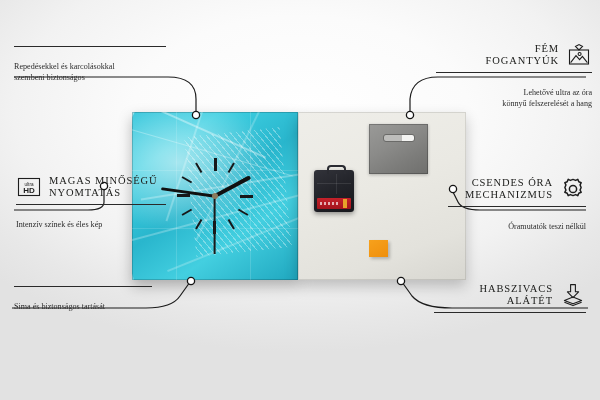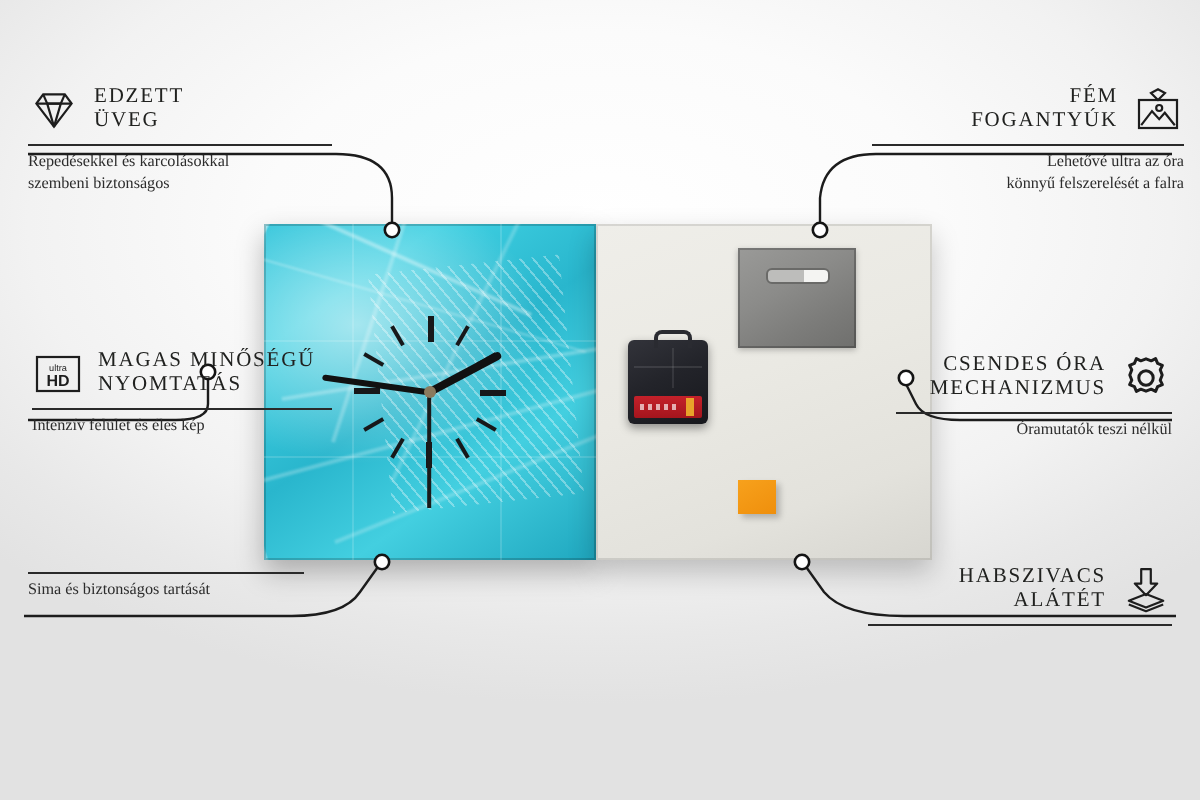--- a/index.html
+++ b/index.html
@@ -87,21 +87,21 @@
   .co{position:absolute;}
   .co .head{display:flex;align-items:center;gap:7px;}
   .co.left .head{justify-content:flex-start;}
   .co.right .head{justify-content:flex-end;}
   .title{
     font-size:10.5px;letter-spacing:.9px;color:#20211f;line-height:1.18;
     text-transform:uppercase;font-weight:400;white-space:nowrap;
   }
   .co.right .title{text-align:right;}
   .rule{height:1px;background:#2a2a2a;margin-top:4px;}
-  .desc{font-size:8.1px;color:#2c2c2c;line-height:1.32;margin-top:3px;white-space:nowrap;}
+  .desc{font-size:8.1px;color:#2c2c2c;line-height:1.32;margin-top:15px;white-space:nowrap;}
   .co.right .desc{text-align:right;}
   .ico{width:26px;height:26px;flex:0 0 26px;display:block;}
   .ico svg{display:block;width:26px;height:26px;}
 
   
   .wires{position:absolute;inset:0;pointer-events:none;}
 </style>
 </head>
 <body>
 
@@ -195,37 +195,20 @@
       <circle cx="196" cy="115" r="3.6"></circle>
       <circle cx="104" cy="186" r="3.6"></circle>
       <circle cx="191" cy="281" r="3.6"></circle>
       <circle cx="410" cy="115" r="3.6"></circle>
       <circle cx="453" cy="189" r="3.6"></circle>
       <circle cx="401" cy="281" r="3.6"></circle>
     </g>
   </svg>
 
   <div class="co left" style="left:14px;top:42px;width:152px">
-    <div class="head">
-      <span class="ico">
-        <svg viewBox="0 0 26 26">
-            <g fill="none" stroke="#1d1d1d" stroke-width="1.1">
-          <path d="M4.2 9.8 L13 21.3 L21.8 9.8 L18.4 5.2 L7.6 5.2 Z"></path>
-          <path d="M4.2 9.8 H21.8"></path>
-              <path d="M7.6 5.2 L9.6 9.8 L13 21.3"></path>
-          <path d="M18.4 5.2 L16.4 9.8 L13 21.3"></path>
-              <path d="M9.6 9.8 H16.4"></path>
-        </g>
-          </svg>
-      </span>
-      <span class="title">
-        <span>EDZETT</span><br>
-        <span>ÜVEG</span>
-      </span>
-    </div>
     <div class="rule"></div>
     <div class="desc">
       <span>Repedésekkel és karcolásokkal</span><br>
       <span>szembeni biztonságos</span>
     </div>
   </div>
 
   <div class="co left" style="left:16px;top:174px;width:150px">
     <div class="head">
       <span class="ico">
@@ -235,21 +218,21 @@
           <text x="13" y="19.2" font-family="Liberation Sans, sans-serif" font-size="8" font-weight="bold" fill="#1d1d1d" text-anchor="middle">HD</text>
         </svg>
       </span>
       <span class="title">
         <span>MAGAS MINŐSÉGŰ</span><br>
         <span>NYOMTATÁS</span>
       </span>
     </div>
     <div class="rule"></div>
     <div class="desc">
-      <span>Intenzív felület és éles kép</span>
+      <span>Intenzív színek és éles kép</span>
     </div>
   </div>
 
   <div class="co left" style="left:14px;top:282px;width:138px">
     <div class="rule"></div>
     <div class="desc">
       <span>Sima és biztonságos tartását</span>
     </div>
   </div>
 
@@ -266,21 +249,21 @@
           <path d="M13 8 L9.5 4.5 L13 2.6 L16.5 4.5 Z"></path>
           <path d="M4.6 20.6 L10 13.6 L13.6 17.6 L16.4 14.4 L21.4 20.6"></path>
           <circle cx="13.6" cy="12" r="1.5"></circle>
         </g>
           </svg>
       </span>
     </div>
     <div class="rule"></div>
     <div class="desc">
       <span>Lehetővé ultra az óra</span><br>
-      <span>könnyű felszerelését a falra</span>
+      <span>könnyű felszerelését a hang</span>
     </div>
   </div>
 
   <div class="co right" style="left:448px;top:176px;width:138px">
     <div class="head">
       <span class="title">
         <span>CSENDES ÓRA</span><br>
         <span>MECHANIZMUS</span>
       </span>
       <span class="ico">

